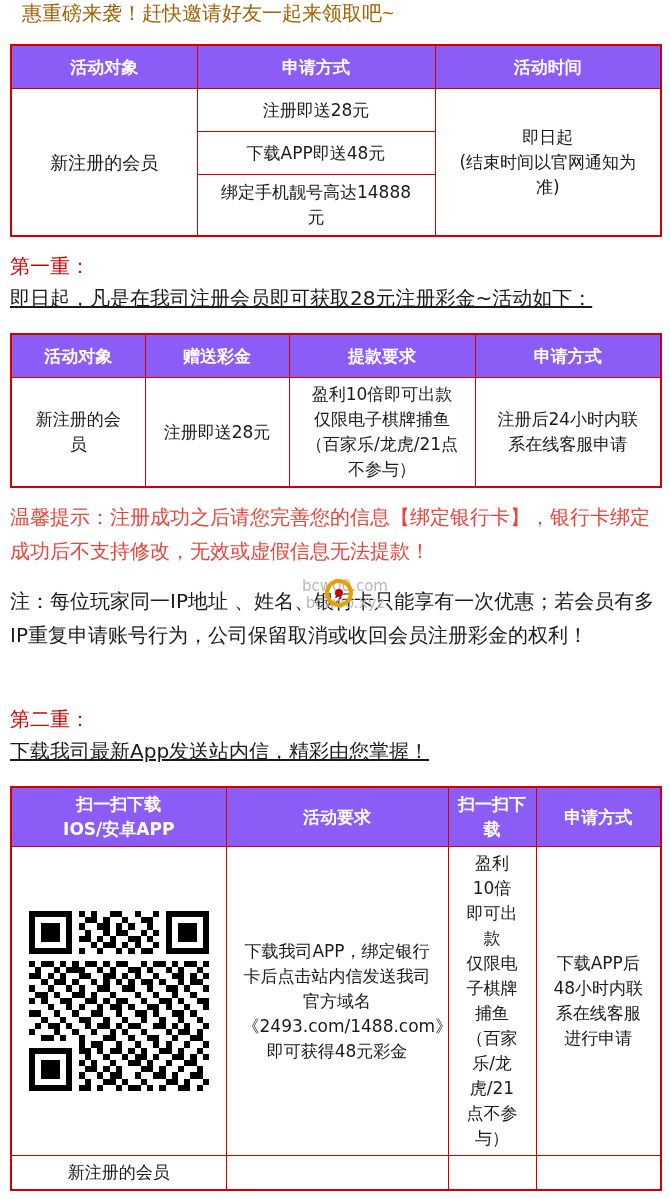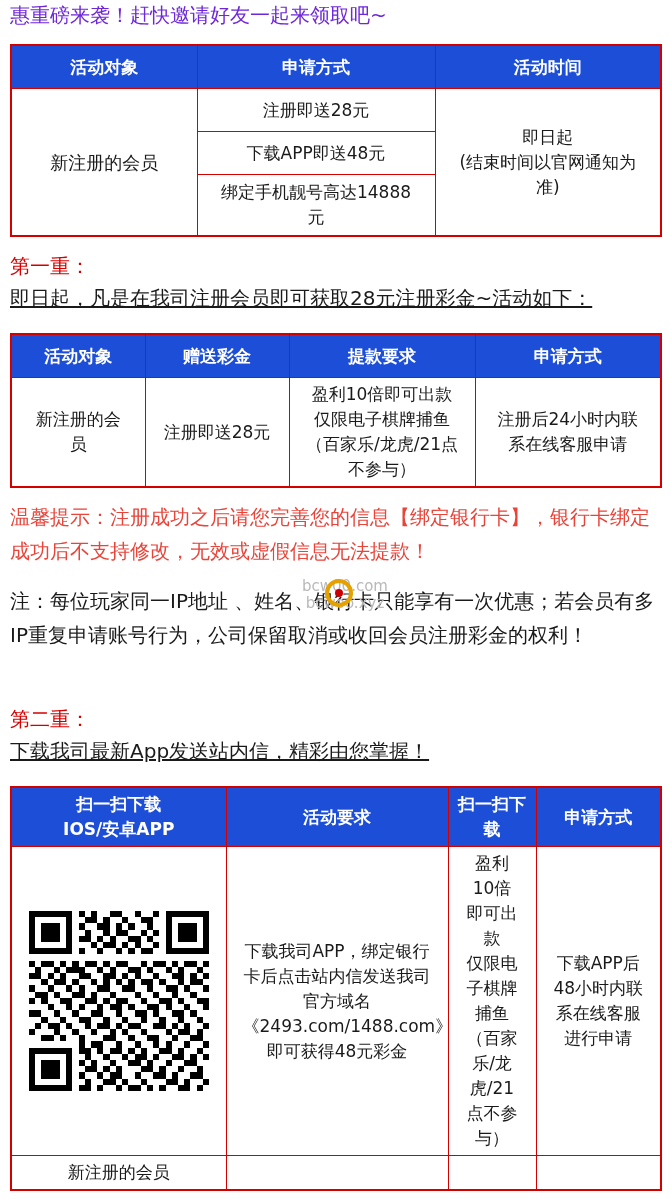--- a/index.html
+++ b/index.html
@@ -16,42 +16,43 @@
   }
   .page {
     width: 670px;
     padding: 0 10px;
     box-sizing: border-box;
     position: relative;
   }
   .intro-line {
     font-size: 20px;
     line-height: 30px;
-    color: #6d28d9;
-    margin: 0 0 14px 0;
+    color: #a16207;
+    margin: 0 0 14px 12px;
     white-space: nowrap;
+    font-family: Liberation Mono, monospace;
   }
   table.ptab {
     border-collapse: collapse;
     width: 650px;
     table-layout: fixed;
     border: 2px solid #d40000;
   }
   table.ptab td, table.ptab th {
     border: 1px solid #d40000;
     text-align: center;
     vertical-align: middle;
     padding: 4px 16px;
     font-size: 17px;
     line-height: 25px;
     font-weight: normal;
     color: #1a1a1a;
   }
   table.ptab th {
-    background: #1d4ed8;
+    background: #8b5cf6;
     color: #ffffff;
     font-weight: bold;
     font-size: 17px;
     height: 34px;
     padding: 4px 2px;
     margin-left: 24px;
   }
   .sec-head {
     color: #d40000;
     font-weight: normal;

